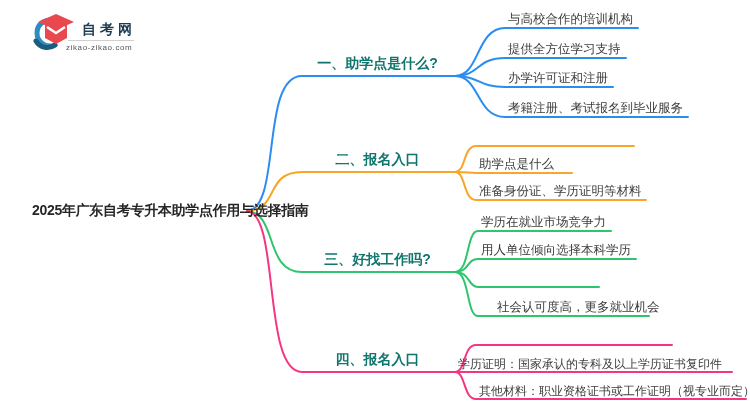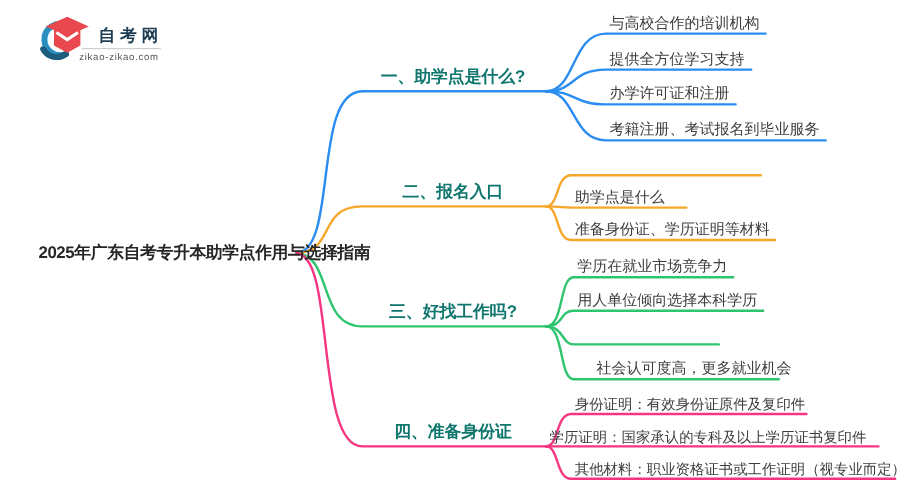--- a/index.html
+++ b/index.html
@@ -76,31 +76,30 @@
     <div class="logo-title">自考网</div>
     <div class="logo-divider"></div>
     <div class="logo-subtitle">zikao-zikao.com</div>
   </div>
 
   <div class="node central">2025年广东自考专升本助学点作用与选择指南</div>
 
   <div class="node branch-label bl-0">一、助学点是什么?</div>
   <div class="node branch-label bl-1">二、报名入口</div>
   <div class="node branch-label bl-2">三、好找工作吗?</div>
-  <div class="node branch-label bl-3">四、准备身份证</div>
+  <div class="node branch-label bl-3">四、报名入口</div>
 
   <div class="node child c-0-0">与高校合作的培训机构</div>
   <div class="node child c-0-2">办学许可证和注册</div>
   <div class="node child c-0-1">提供全方位学习支持</div>
   <div class="node child c-0-3">考籍注册、考试报名到毕业服务</div>
 
   <div class="node child c-1-1">助学点是什么</div>
   <div class="node child c-1-2">准备身份证、学历证明等材料</div>
 
   <div class="node child c-2-0">学历在就业市场竞争力</div>
   <div class="node child c-2-1">用人单位倾向选择本科学历</div>
   <div class="node child c-2-3">社会认可度高，更多就业机会</div>
 
-  <div class="node child small c-3-0">身份证明：有效身份证原件及复印件</div>
   <div class="node child small c-3-1">学历证明：国家承认的专科及以上学历证书复印件</div>
   <div class="node child small c-3-2">其他材料：职业资格证书或工作证明（视专业而定）</div>
 
 </div>
 
 </body></html>

